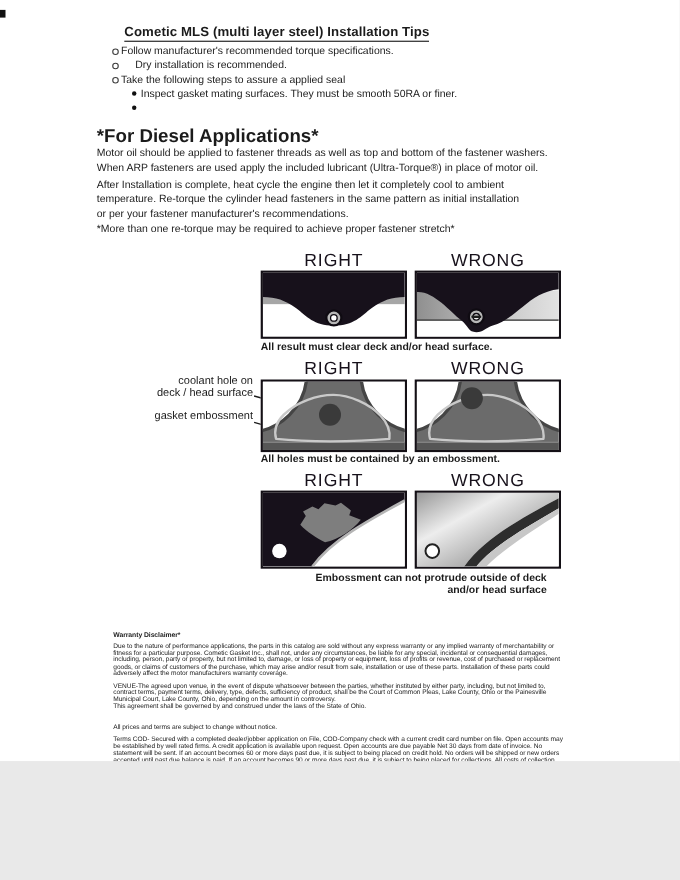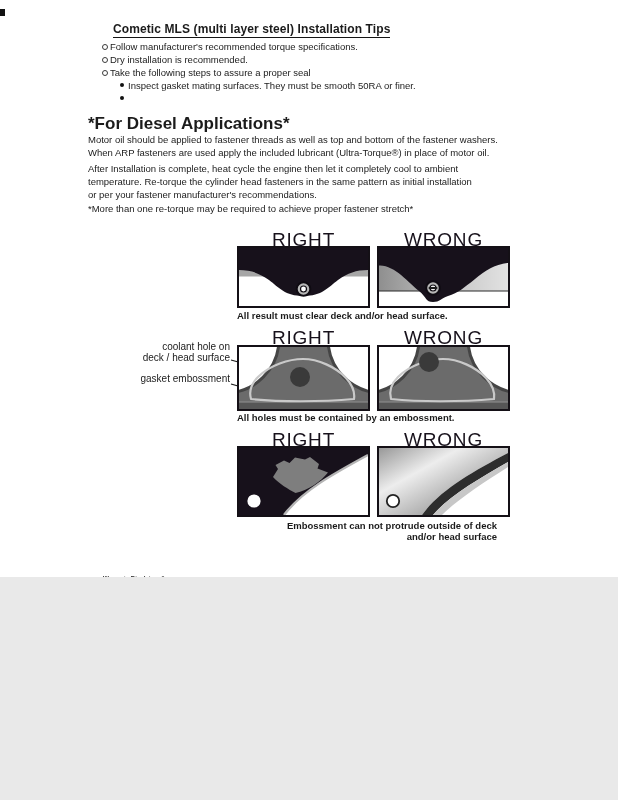--- a/index.html
+++ b/index.html
@@ -1,27 +1,27 @@
 <!DOCTYPE html>
 <html><head>
 <meta charset="utf-8">
 <style>
   html,body{margin:0;padding:0;background:#e9e9e9;}
-  .page{position:relative;width:618px;height:577px;background:#ffffff;margin:0 auto;
+  .page{position:relative;width:618px;height:692px;background:#ffffff;margin:0 auto;
         font-family:"Liberation Sans",sans-serif;color:#1b1b1b;overflow:hidden;}
   .abs{position:absolute;}
   .nw{white-space:nowrap;}
   .ml{white-space:pre-line;}
   .title{font-size:12px;font-weight:bold;border-bottom:1.5px solid #141414;padding-bottom:1px;letter-spacing:0.1px;}
   .body-line{font-size:9.5px;line-height:13px;}
   .heading{font-size:17px;font-weight:bold;}
   .para{font-size:9.5px;line-height:13px;}
   .ring{width:4px;height:4px;border:1px solid #3c3c3c;border-radius:50%;background:transparent;}
   .dot{width:4px;height:4px;background:#111;border-radius:50%;}
-  .dlabel{width:133px;text-align:center;font-size:19px;letter-spacing:0.8px;color:#17111b;}
+  .dlabel{width:133px;text-align:center;font-size:16px;letter-spacing:0.8px;color:#17111b;}
   .panel{width:133px;border:2px solid #141016;background:#fff;box-sizing:border-box;}
   .panel svg{display:block;}
   .caption{font-size:9.5px;font-weight:bold;line-height:11px;}
   .ann{font-size:10px;line-height:10.5px;text-align:right;color:#1b1b1b;}
   .legal{font-size:6px;line-height:6.2px;letter-spacing:-0.05px;width:418px;color:#222;}
   .legal-h{font-size:6.2px;font-weight:bold;}
   .code{font-size:13px;letter-spacing:0.3px;color:#2a2a2a;}
   .artifact{background:#111;}
 </style>
 </head>
@@ -29,23 +29,23 @@
 
 <div class="page">
 
   <div class="abs artifact" style="left:0;top:9px;width:5px;height:7px;"></div>
 
   <div class="abs title nw" style="left:113px;top:22px;">Cometic MLS (multi layer steel) Installation Tips</div>
 
   <div class="abs ring" style="left:102px;top:44px;"></div>
   <div class="abs body-line nw" style="left:110px;top:40px;">Follow manufacturer's recommended torque specifications.</div>
   <div class="abs ring" style="left:102px;top:57px;"></div>
-  <div class="abs body-line nw" style="left:110px;top:53px;">Dry installation is recommended.</div>
+  <div class="abs body-line nw" style="left:123px;top:53px;">Dry installation is recommended.</div>
   <div class="abs ring" style="left:102px;top:70px;"></div>
-  <div class="abs body-line nw" style="left:110px;top:66px;">Take the following steps to assure a proper seal</div>
+  <div class="abs body-line nw" style="left:110px;top:66px;">Take the following steps to assure a applied seal</div>
   <div class="abs dot" style="left:120px;top:83px;"></div>
   <div class="abs body-line nw" style="left:128px;top:79px;">Inspect gasket mating surfaces.  They must be smooth 50RA or finer.</div>
   <div class="abs dot" style="left:120px;top:96px;"></div>
 
   <div class="abs heading nw" style="left:88px;top:114px;">*For Diesel Applications*</div>
   <div class="abs para ml" style="left:88px;top:162px;width:440px;">After Installation is complete, heat cycle the engine then let it completely cool to ambient
 temperature. Re-torque the cylinder head fasteners in the same pattern as initial installation
 or per your fastener manufacturer's recommendations.</div>
   <div class="abs para ml" style="left:88px;top:133px;width:440px;">Motor oil should be applied to fastener threads as well as top and bottom of the fastener washers.
 When ARP fasteners are used apply the included lubricant (Ultra-Torque®) in place of motor oil.</div>

